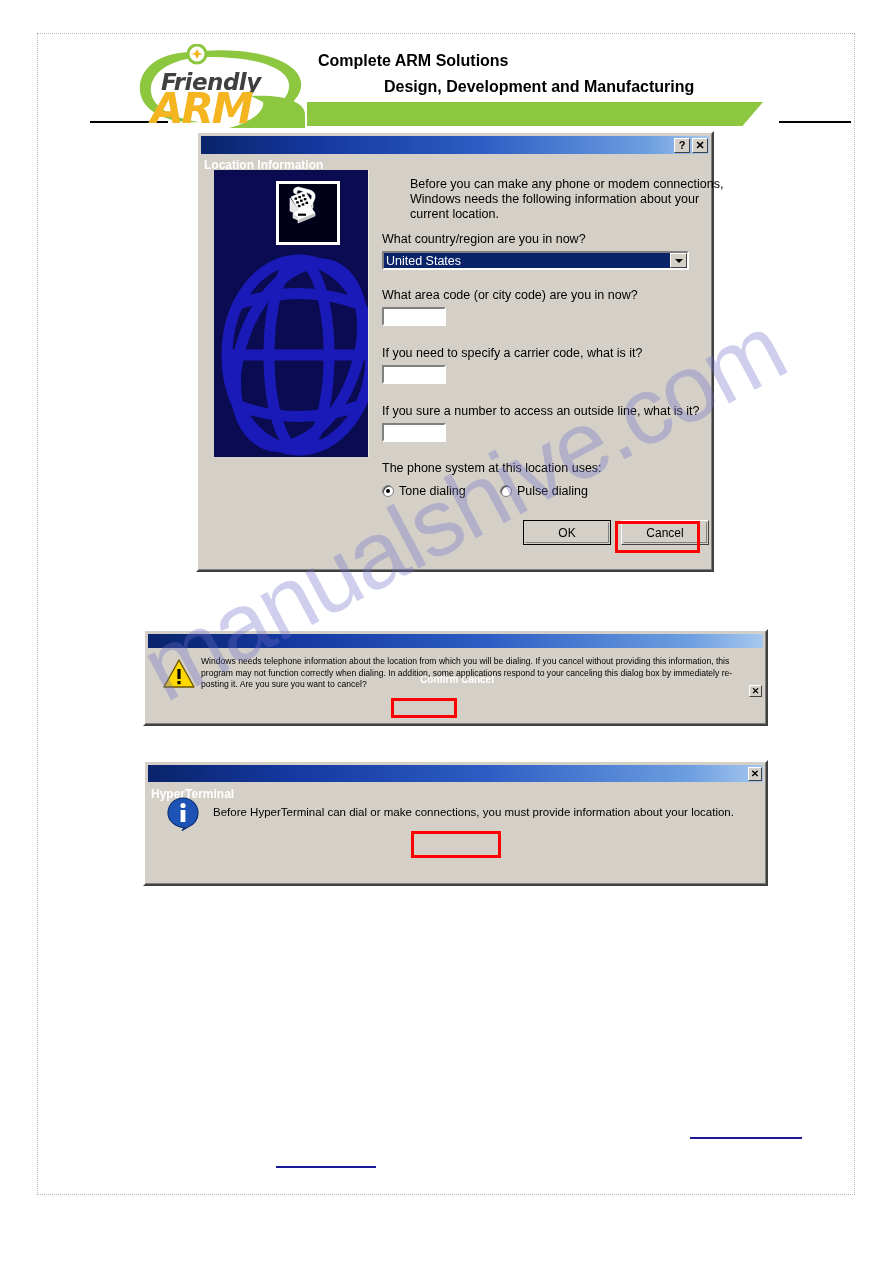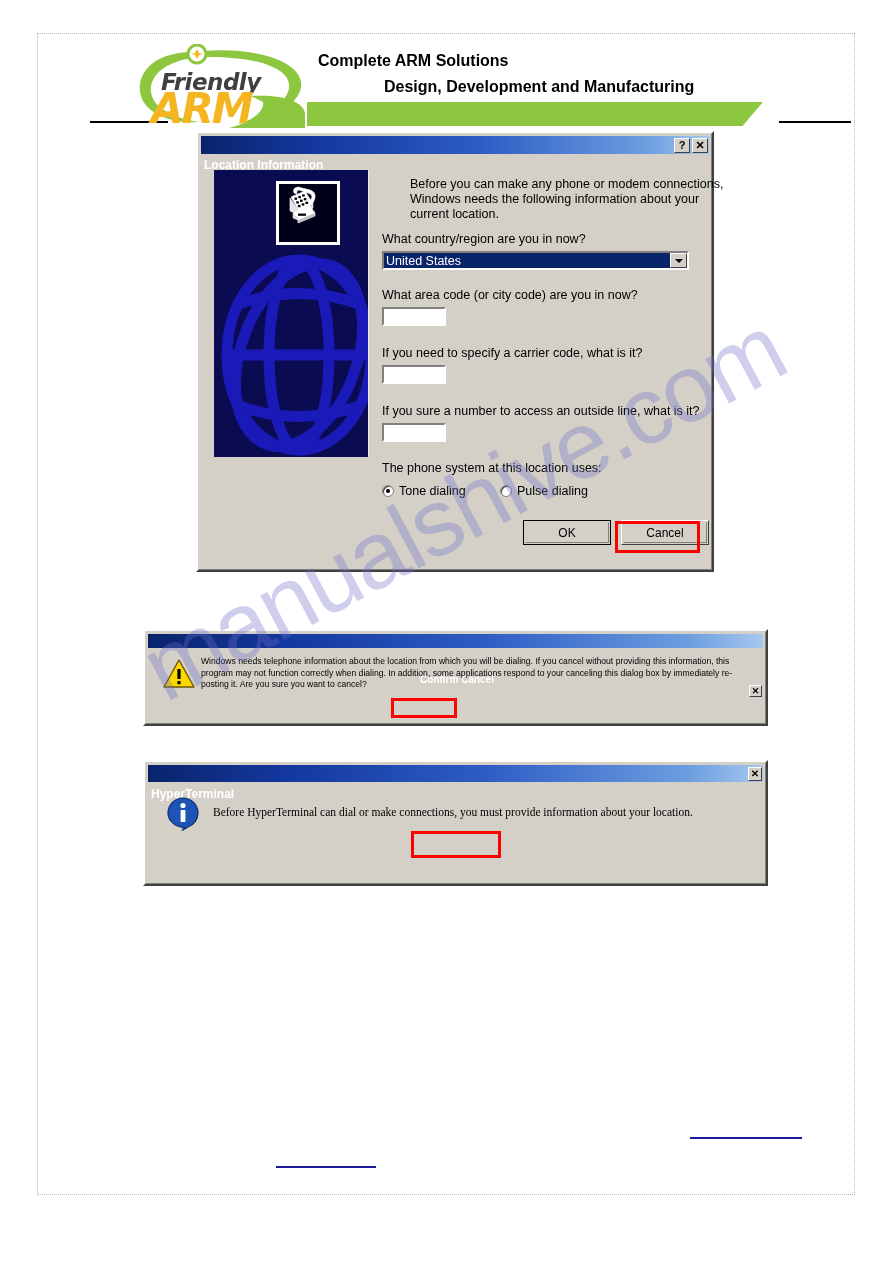--- a/index.html
+++ b/index.html
@@ -433,21 +433,21 @@
     left: 22px;
     top: 35px;
     width: 32px;
     height: 34px;
   }
   #hyper-body {
     position: absolute;
     left: 68px;
     top: 44px;
     width: 540px;
-    font-family: Liberation Serif, serif;
+    font-family: Liberation Sans, sans-serif;
     font-size: 11.5px;
     color: #000000;
   }
   #hyper-btn-ok { left: 414px; top: 833px; width: 84px; height: 22px; }
 
   
   .link-underline {
     position: absolute;
     height: 0;
     border-top: 2px solid #1a1a99;

